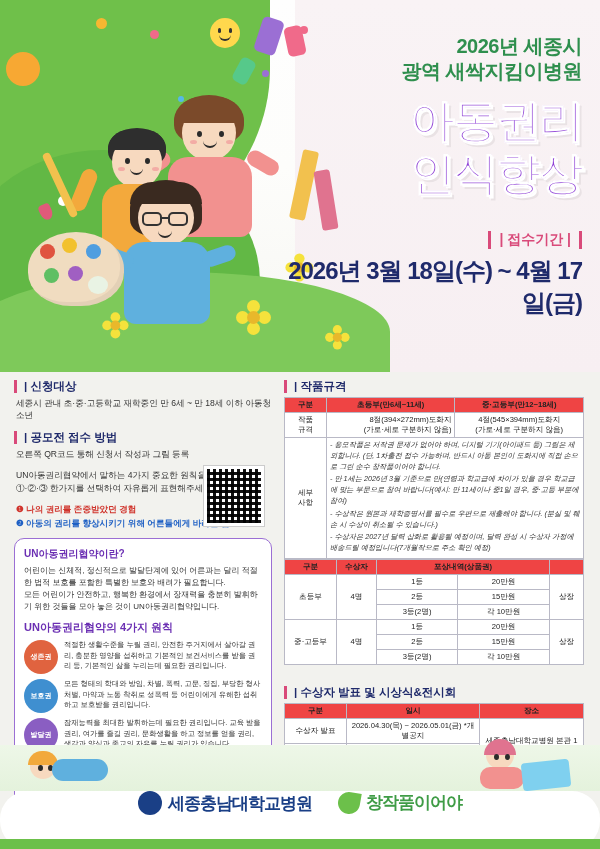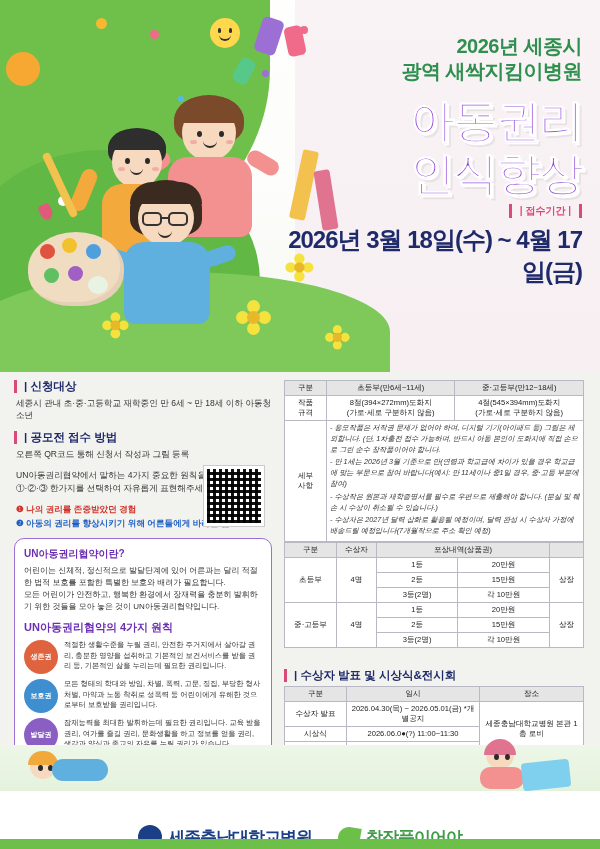--- a/index.html
+++ b/index.html
@@ -94,22 +94,22 @@
   .title-main {
     margin-top:10px;
     font-size:45px; font-weight:bold; line-height:1.18; letter-spacing:-2px;
     color:#8e3fd6;
     -webkit-text-stroke:1px #ffffff;
     text-shadow:2px 2px 0 #ffffff, 4px 4px 0 rgba(0,0,0,.06);
   }
   .title-main .ln2{ color:#8e3fd6; }
   .title-main .ln3{ color:#2f9e5a; }
   .period-label{
-    display:inline-block; margin-top:4px;
-    font-size:10px; font-weight:bold; color:#d94a7a;
+    display:inline-block; margin-top:31px;
+    font-size:14px; font-weight:bold; color:#d94a7a;
     border-left:3px solid #d94a7a; border-right:3px solid #d94a7a;
     padding:0 8px;
   }
   .period-date{
     margin-top:6px; font-size:24px; font-weight:bold; color:#1f2a6b; letter-spacing:-1px;
   }
   
   .content {
     position:absolute; left:0; top:372px; width:600px; height:430px;
     padding:8px 14px 0 14px;
@@ -145,34 +145,34 @@
   .principle { display:flex; gap:6px; margin-bottom:5px; align-items:flex-start; }
   .pbadge {
     flex:0 0 auto; width:34px; height:34px; border-radius:50%;
     display:flex; flex-direction:column; align-items:center; justify-content:center;
     color:#fff; font-size:7px; font-weight:bold; line-height:1.1; text-align:center;
   }
   .ptext { font-size:7.3px; line-height:1.42; color:#333; }
   
   table.t { width:100%; border-collapse:collapse; font-size:7.6px; background:#fff; }
   table.t th, table.t td { border:1px solid #b9b9c6; padding:2px 3px; text-align:center; vertical-align:middle; color:#222; }
-  table.t th { background:#e5e5e5; font-weight:normal;margin-left:18px; }
+  table.t th { background:#ef4444; font-weight:bold;margin-left:18px; }
   table.t td.l { text-align:left; line-height:1.45;font-style:italic; }
   .notes { font-size:7.2px; line-height:1.5; color:#333; }
   .notes div{ margin-bottom:2px; }
   .contact {
     margin-top:6px; font-size:10px; font-weight:bold; color:#1f2a6b;
   }
   .contact .lbl{
     display:inline-block; border-left:3px solid #d94a7a; padding-left:6px; margin-right:8px;
   }
   
   .footer {
     position:absolute; left:0; bottom:0; width:600px; height:58px;
-    background:#fff; display:flex; align-items:flex-end; justify-content:center; gap:26px;
+    background:#fff; display:flex; align-items:flex-start; justify-content:center; gap:26px;border-radius:28px;
   }
   .logo { display:flex; align-items:center; gap:6px; font-size:17px; font-weight:bold; color:#1a3f86; letter-spacing:-1px;}
   .logo2 { display:flex; align-items:center; gap:6px; font-size:17px; font-weight:bold; color:#3f9c46; letter-spacing:-1px;}
   .logomark { width:24px; height:24px; border-radius:50%; background:#1a3f86; }
   .leafmark { width:22px; height:22px; background:#6cc04a; border-radius:50% 0 50% 50%; transform:rotate(10deg); }
   .footer-bottom-band{
     position:absolute; left:0; bottom:0; width:600px; height:10px; background:#6cc04a;
   }
   .ft-kid { position:absolute; }
   .band-strip{
@@ -330,49 +330,50 @@
         <div class="principle">
           <div class="pbadge" style="background:#e0633f;">
               <span>생존권</span>
             </div>
           <div class="ptext">적절한 생활수준을 누릴 권리, 안전한 주거지에서 살아갈 권리, 충분한 영양을 섭취하고 기본적인 보건서비스를 받을 권리 등, 기본적인 삶을 누리는데 필요한 권리입니다.</div>
         </div>
         <div class="principle">
           <div class="pbadge" style="background:#3f8fd0;">
               <span>보호권</span>
             </div>
-          <div class="ptext">모든 형태의 학대와 방임, 차별, 폭력, 고문, 징집, 부당한 형사처벌, 마약과 노동 착취로 성폭력 등 어린이에게 유해한 것으로부터 보호받을 권리입니다.</div>
+          <div class="ptext">모든 형태의 학대와 방임, 차별, 폭력, 고문, 징집, 부당한 형사처벌, 마약과 노동 착취로 성폭력 등 어린이에게 유해한 섭취하고 보호받을 권리입니다.</div>
         </div>
         <div class="principle">
           <div class="pbadge" style="background:#8a5ec2;">
               <span>발달권</span>
             </div>
           <div class="ptext">잠재능력을 최대한 발휘하는데 필요한 권리입니다. 교육 받을 권리, 여가를 즐길 권리, 문화생활을 하고 정보를 얻을 권리, 생각과 양심과 종교의 자유를 누릴 권리가 있습니다.</div>
         </div>
         <div class="principle">
           <div class="pbadge" style="background:#3fa05a;">
               <span>참여권</span>
             </div>
           <div class="ptext">자신이 생활권 활동할 수 있는 나라와 지역사회 의견을 말할 수 있어야 하며, 그 의견을 알려고 존중받을 권리입니다. 표현의 자유, 양심과 종교의 자유, 의견을 말할 권리, 평화로운 집회의 자유도 자유롭게 열 수 있는 것이 사상활동 보호받을 권리 유익한 정보를 얻을 권리 등이 있습니다.</div>
         </div>
       </div>
     </div>
 
     <div class="col-right">
+      <h3 class="sec">| 작품규격</h3>
       <table class="t">
         <tbody>
             <tr>
           <th style="width:42px;">구분</th>
           <th>초등부(만6세~11세)</th>
           <th>중·고등부(만12~18세)</th>
         </tr>
         <tr>
           <td style="white-space:pre-line;">작품
 규격</td>
-          <td style="white-space:pre-line;">8절(394×272mm)도화지
+          <td style="white-space:pre-line;text-align:right;">8절(394×272mm)도화지
 (가로·세로 구분하지 않음)</td>
           <td style="white-space:pre-line;">4절(545×394mm)도화지
 (가로·세로 구분하지 않음)</td>
         </tr>
         <tr>
           <td style="white-space:pre-line;">세부
 사항</td>
           <td class="l" colspan="2">
             <div class="notes">
               <div>- 응모작품은 저작권 문제가 없어야 하며, 디지털 기기(아이패드 등) 그림은 제외합니다. (단, 1차출전 접수 가능하며, 반드시 아동 본인이 도화지에 직접 손으로 그린 순수 창작품이어야 합니다.</div>

